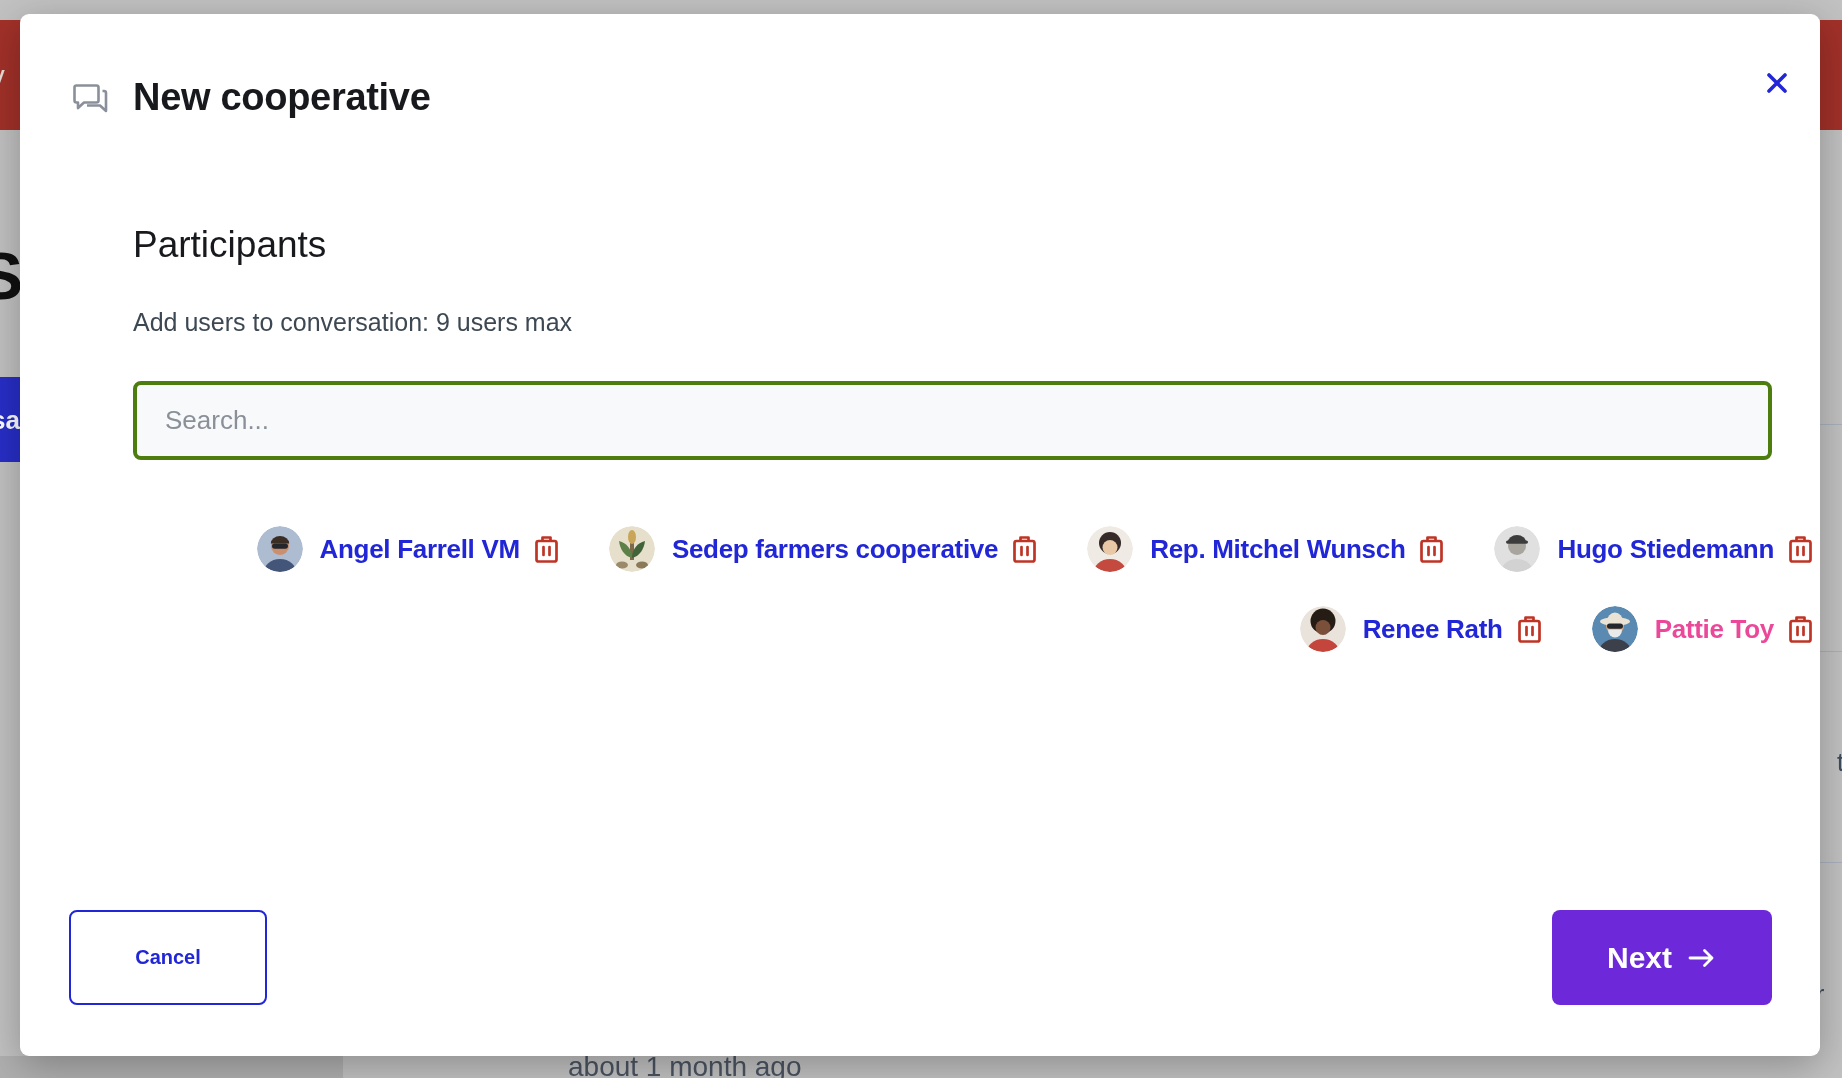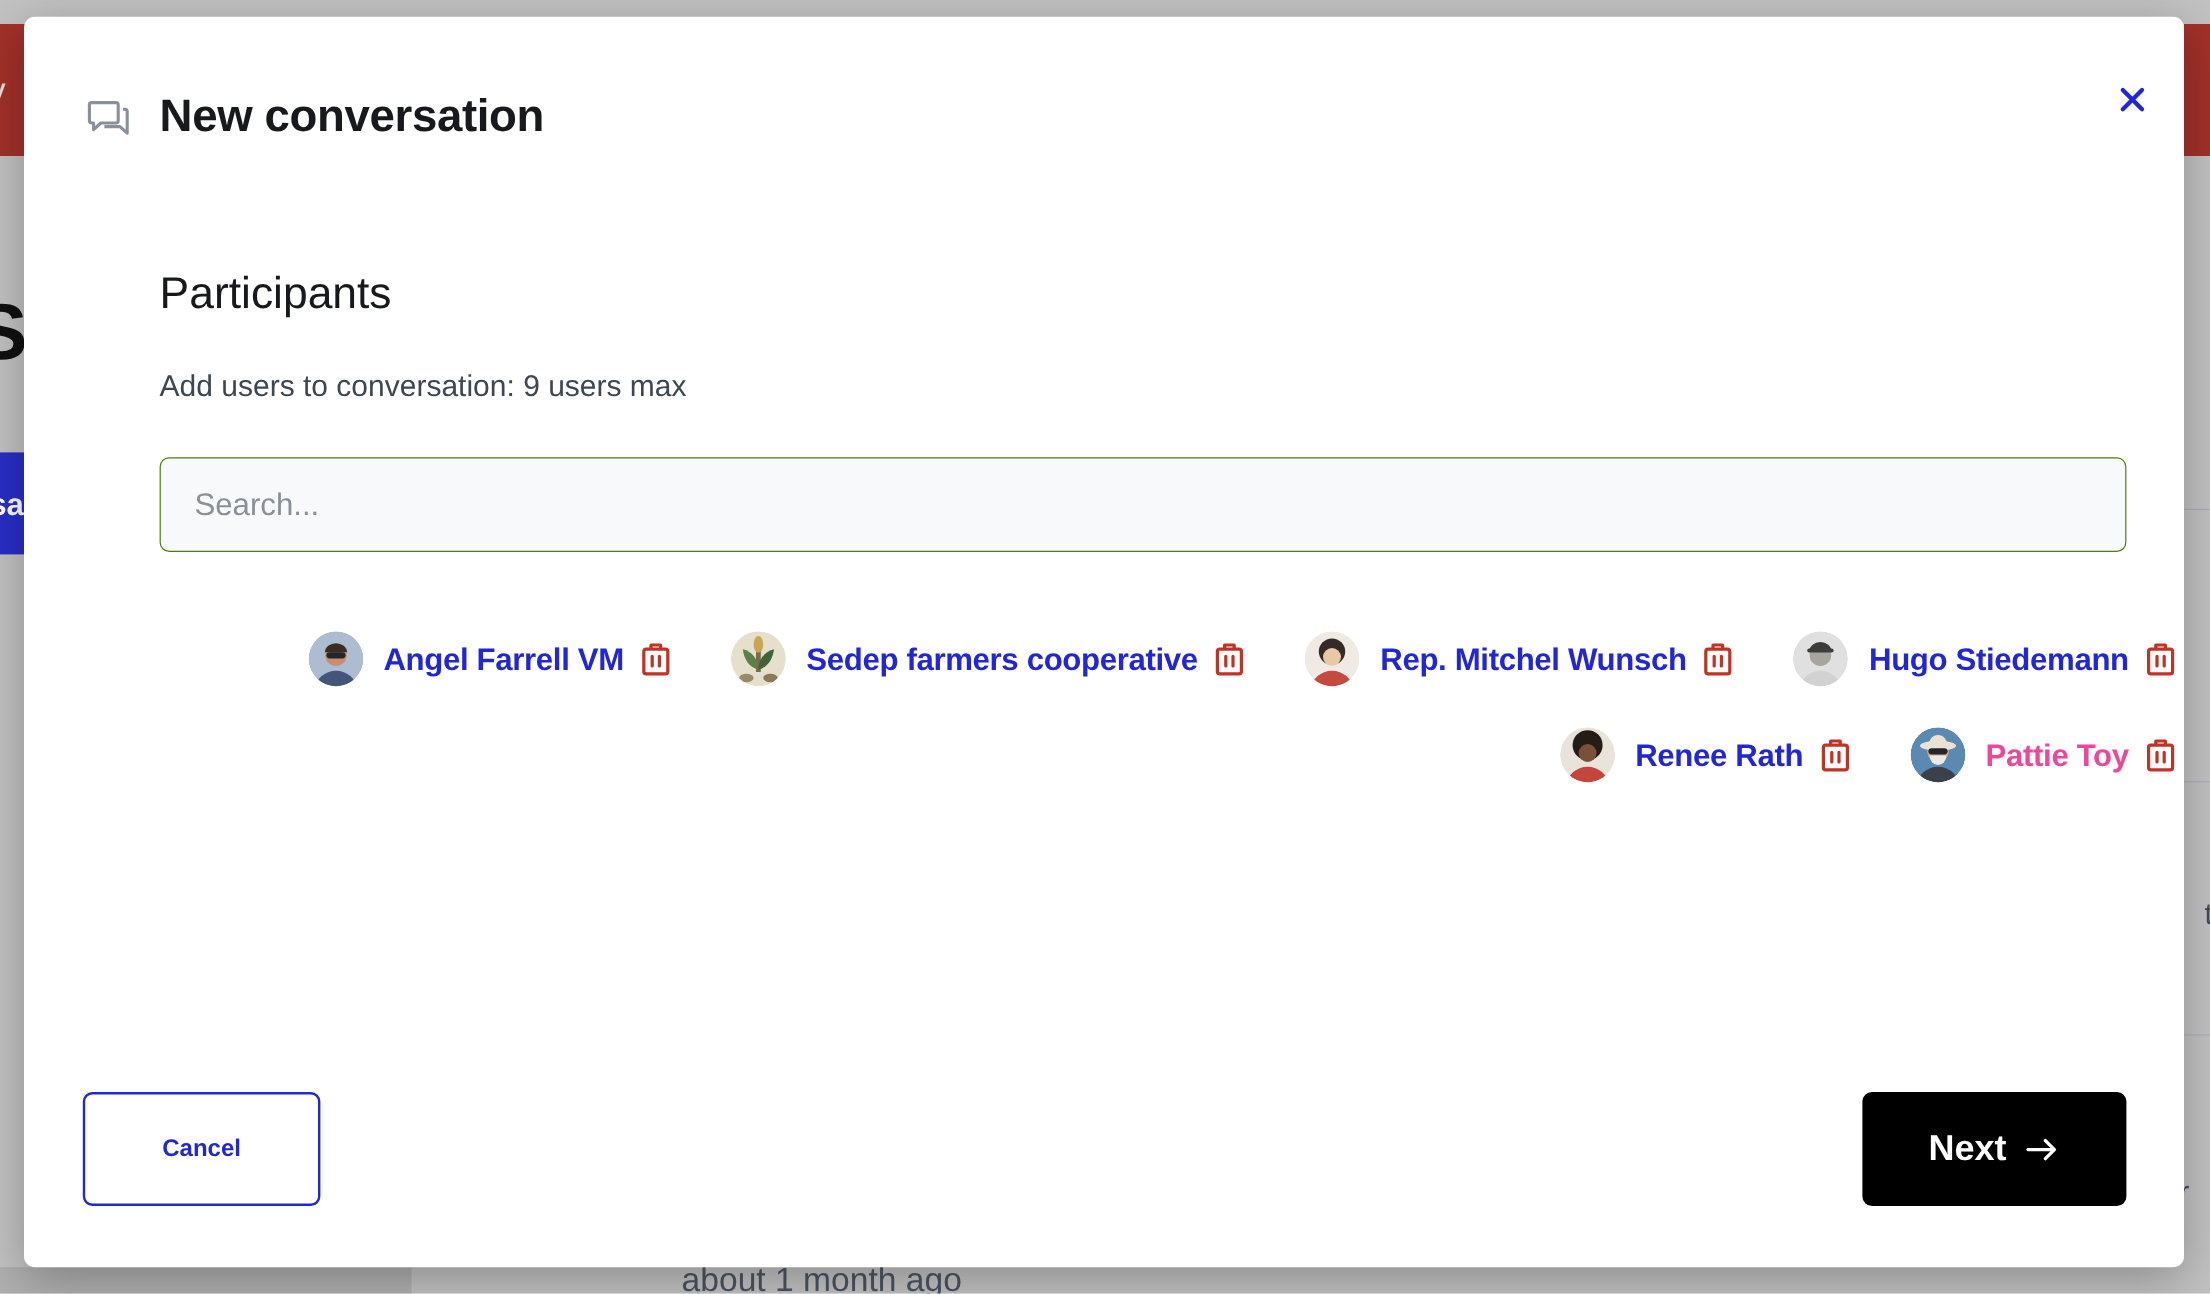--- a/index.html
+++ b/index.html
@@ -38,21 +38,21 @@
   .modal-title { position:absolute; left:113px; top:62px; font-size:38px; font-weight:700; letter-spacing:-0.3px; }
   .close-btn {
     position:absolute; left:1734px; top:46px; width:46px; height:46px;
     background:none; border:none; cursor:pointer;
     display:flex; align-items:center; justify-content:center;
   }
   .section-heading { position:absolute; left:113px; top:210px; font-size:37px; font-weight:400; }
   .helper-text { position:absolute; left:113px; top:294px; font-size:25px; color:#3d4852; }
   .search-input {
     position:absolute; left:113px; top:367px; width:1639px; height:79px;
-    background:#f8f9fb; border:1px solid #4d7c0f; border-radius:8px;
+    background:#f8f9fb; border:4px solid #4d7c0f; border-radius:8px;
     font-family:"Liberation Sans", sans-serif;
     font-size:26px; color:#30353c; padding:0 28px; outline:none;
   }
   .search-input::placeholder { color:#8a8f98; }
 
   .participants-list {
     position:absolute; left:113px; top:512px; width:1680px;
     display:flex; flex-wrap:wrap; column-gap:50px; row-gap:34px;justify-content:flex-end;
   }
   .p-item { display:flex; align-items:center; height:46px; }
@@ -93,21 +93,21 @@
 
 <div class="modal">
 
   <span class="header-icon">
     <svg width="42" height="42" viewBox="0 0 42 42" fill="none" stroke="#8a9099" stroke-width="2.6" stroke-linejoin="round">
       <path d="M6.5 7.5h20a2 2 0 0 1 2 2v13a2 2 0 0 1-2 2H14l-6 5.5v-5.5h-1.5a2 2 0 0 1-2-2v-13a2 2 0 0 1 2-2z"></path>
       <path d="M32.5 13h1.5a2 2 0 0 1 2 2v18l-6-5.5H17"></path>
     </svg>
   </span>
 
-  <h1 class="modal-title">New conversation</h1>
+  <h1 class="modal-title">New cooperative</h1>
 
   <button class="close-btn" aria-label="close">
     <span style="display:flex;">
       <svg width="30" height="30" viewBox="0 0 30 30" fill="none" stroke="#2126d6" stroke-width="3.6" stroke-linecap="round">
         <path d="M7 7l16 16M23 7L7 23"></path>
       </svg>
     </span>
   </button>
 
   <h2 class="section-heading">Participants</h2>
@@ -236,21 +236,21 @@
         <button class="trash-btn"><svg width="25" height="29" viewBox="0 0 25 29" fill="none" stroke="#be3526" stroke-width="2.7" stroke-linejoin="round">
     <path d="M8.5 6V2.5h8V6"></path>
     <rect x="2.5" y="6" width="20" height="20.5" rx="2"></rect>
     <path d="M9.5 12v8M15.5 12v8" stroke-linecap="round"></path>
           </svg></button>
       </div>
     </div>
 
   <button class="cancel-btn" style="color: rgb(33, 38, 214); border: 2px solid rgb(33, 38, 214);">Cancel</button>
 
-  <button class="next-btn" style="background: #000000;">
+  <button class="next-btn" style="background: #6d28d9;">
     <span>Next</span>
     <span style="display:flex;">
       <svg width="30" height="24" viewBox="0 0 30 24" fill="none" stroke="#ffffff" stroke-width="2.8" stroke-linecap="round" stroke-linejoin="round">
         <path d="M3 12h22M17.5 4.5L25 12l-7.5 7.5"></path>
       </svg>
     </span>
   </button>
 </div>
 
 </body></html>

